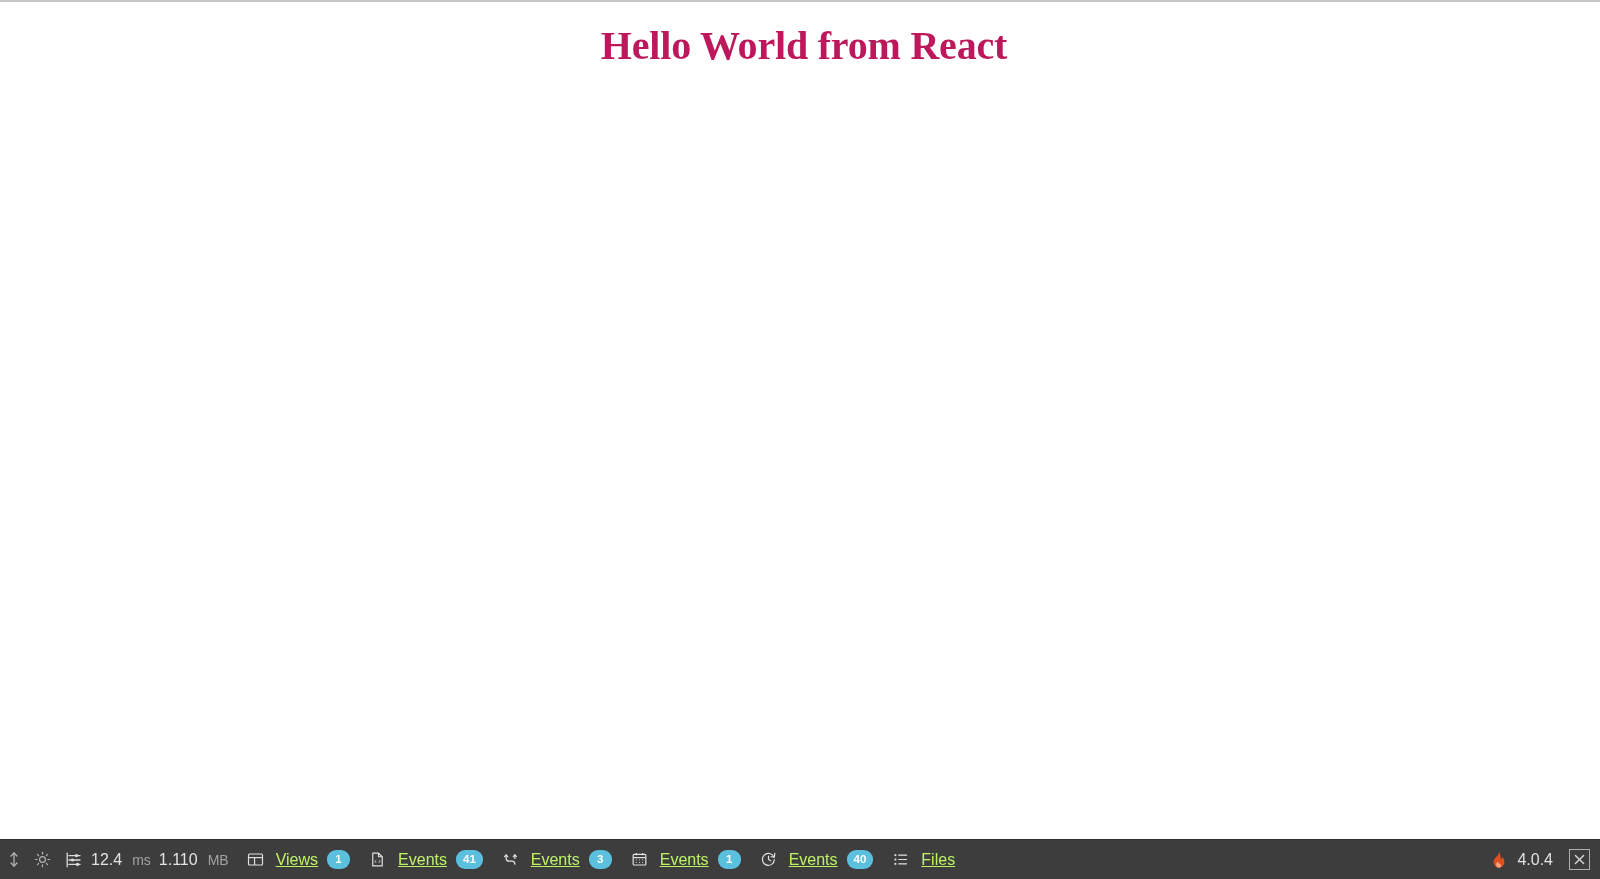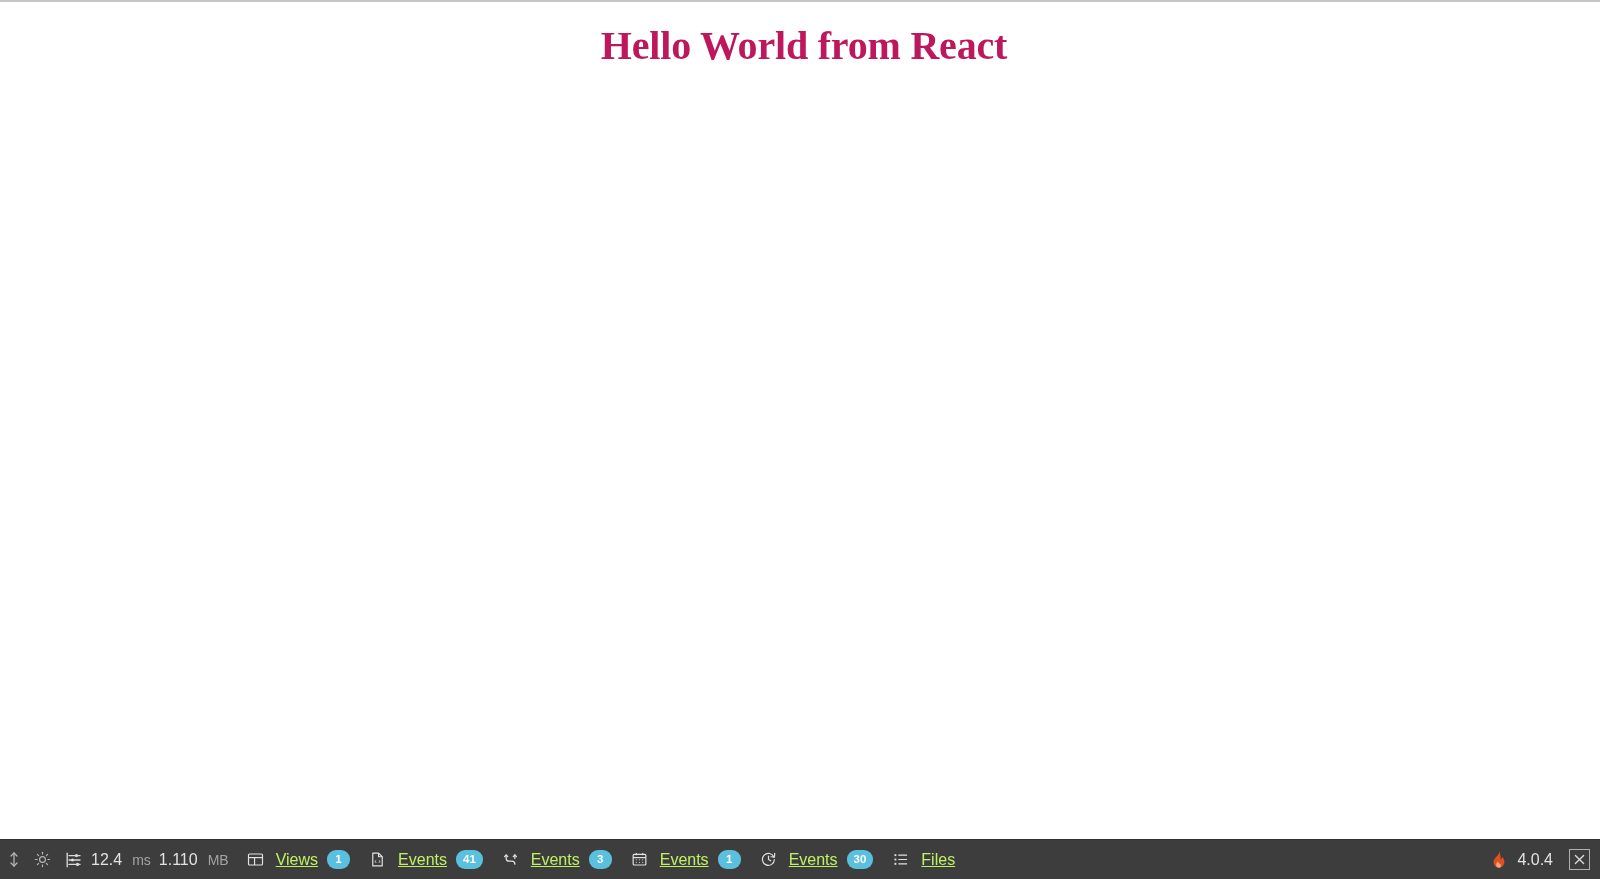--- a/index.html
+++ b/index.html
@@ -287,21 +287,21 @@
 
     <div class="db-btn">
       <span class="db-icon">
         <svg width="17" height="17" viewBox="0 0 18 18" fill="none" stroke="#e2e2e2" stroke-width="1.25" stroke-linecap="round">
           <path d="M14.7 6.4A6.3 6.3 0 1 0 15.2 9"></path>
           <polyline points="15.6,2.6 15.3,6.5 11.6,6.1"></polyline>
           <polyline points="9,5.4 9,9 11.3,10.4"></polyline>
         </svg>
       </span>
       <span class="db-label">Events</span>
-      <span class="db-badge">30</span>
+      <span class="db-badge">40</span>
     </div>
 
     <div class="db-btn">
       <span class="db-icon">
         <svg width="17" height="17" viewBox="0 0 18 18" fill="none" stroke="#e2e2e2" stroke-width="1.3" stroke-linecap="round">
           <line x1="7.2" y1="4.4" x2="15.4" y2="4.4"></line>
           <line x1="7.2" y1="9" x2="15.4" y2="9"></line>
           <line x1="7.2" y1="13.6" x2="15.4" y2="13.6"></line>
           <rect x="2.6" y="3.4" width="2" height="2" fill="#e2e2e2" stroke="none"></rect>
           <rect x="2.6" y="8" width="2" height="2" fill="#e2e2e2" stroke="none"></rect>

